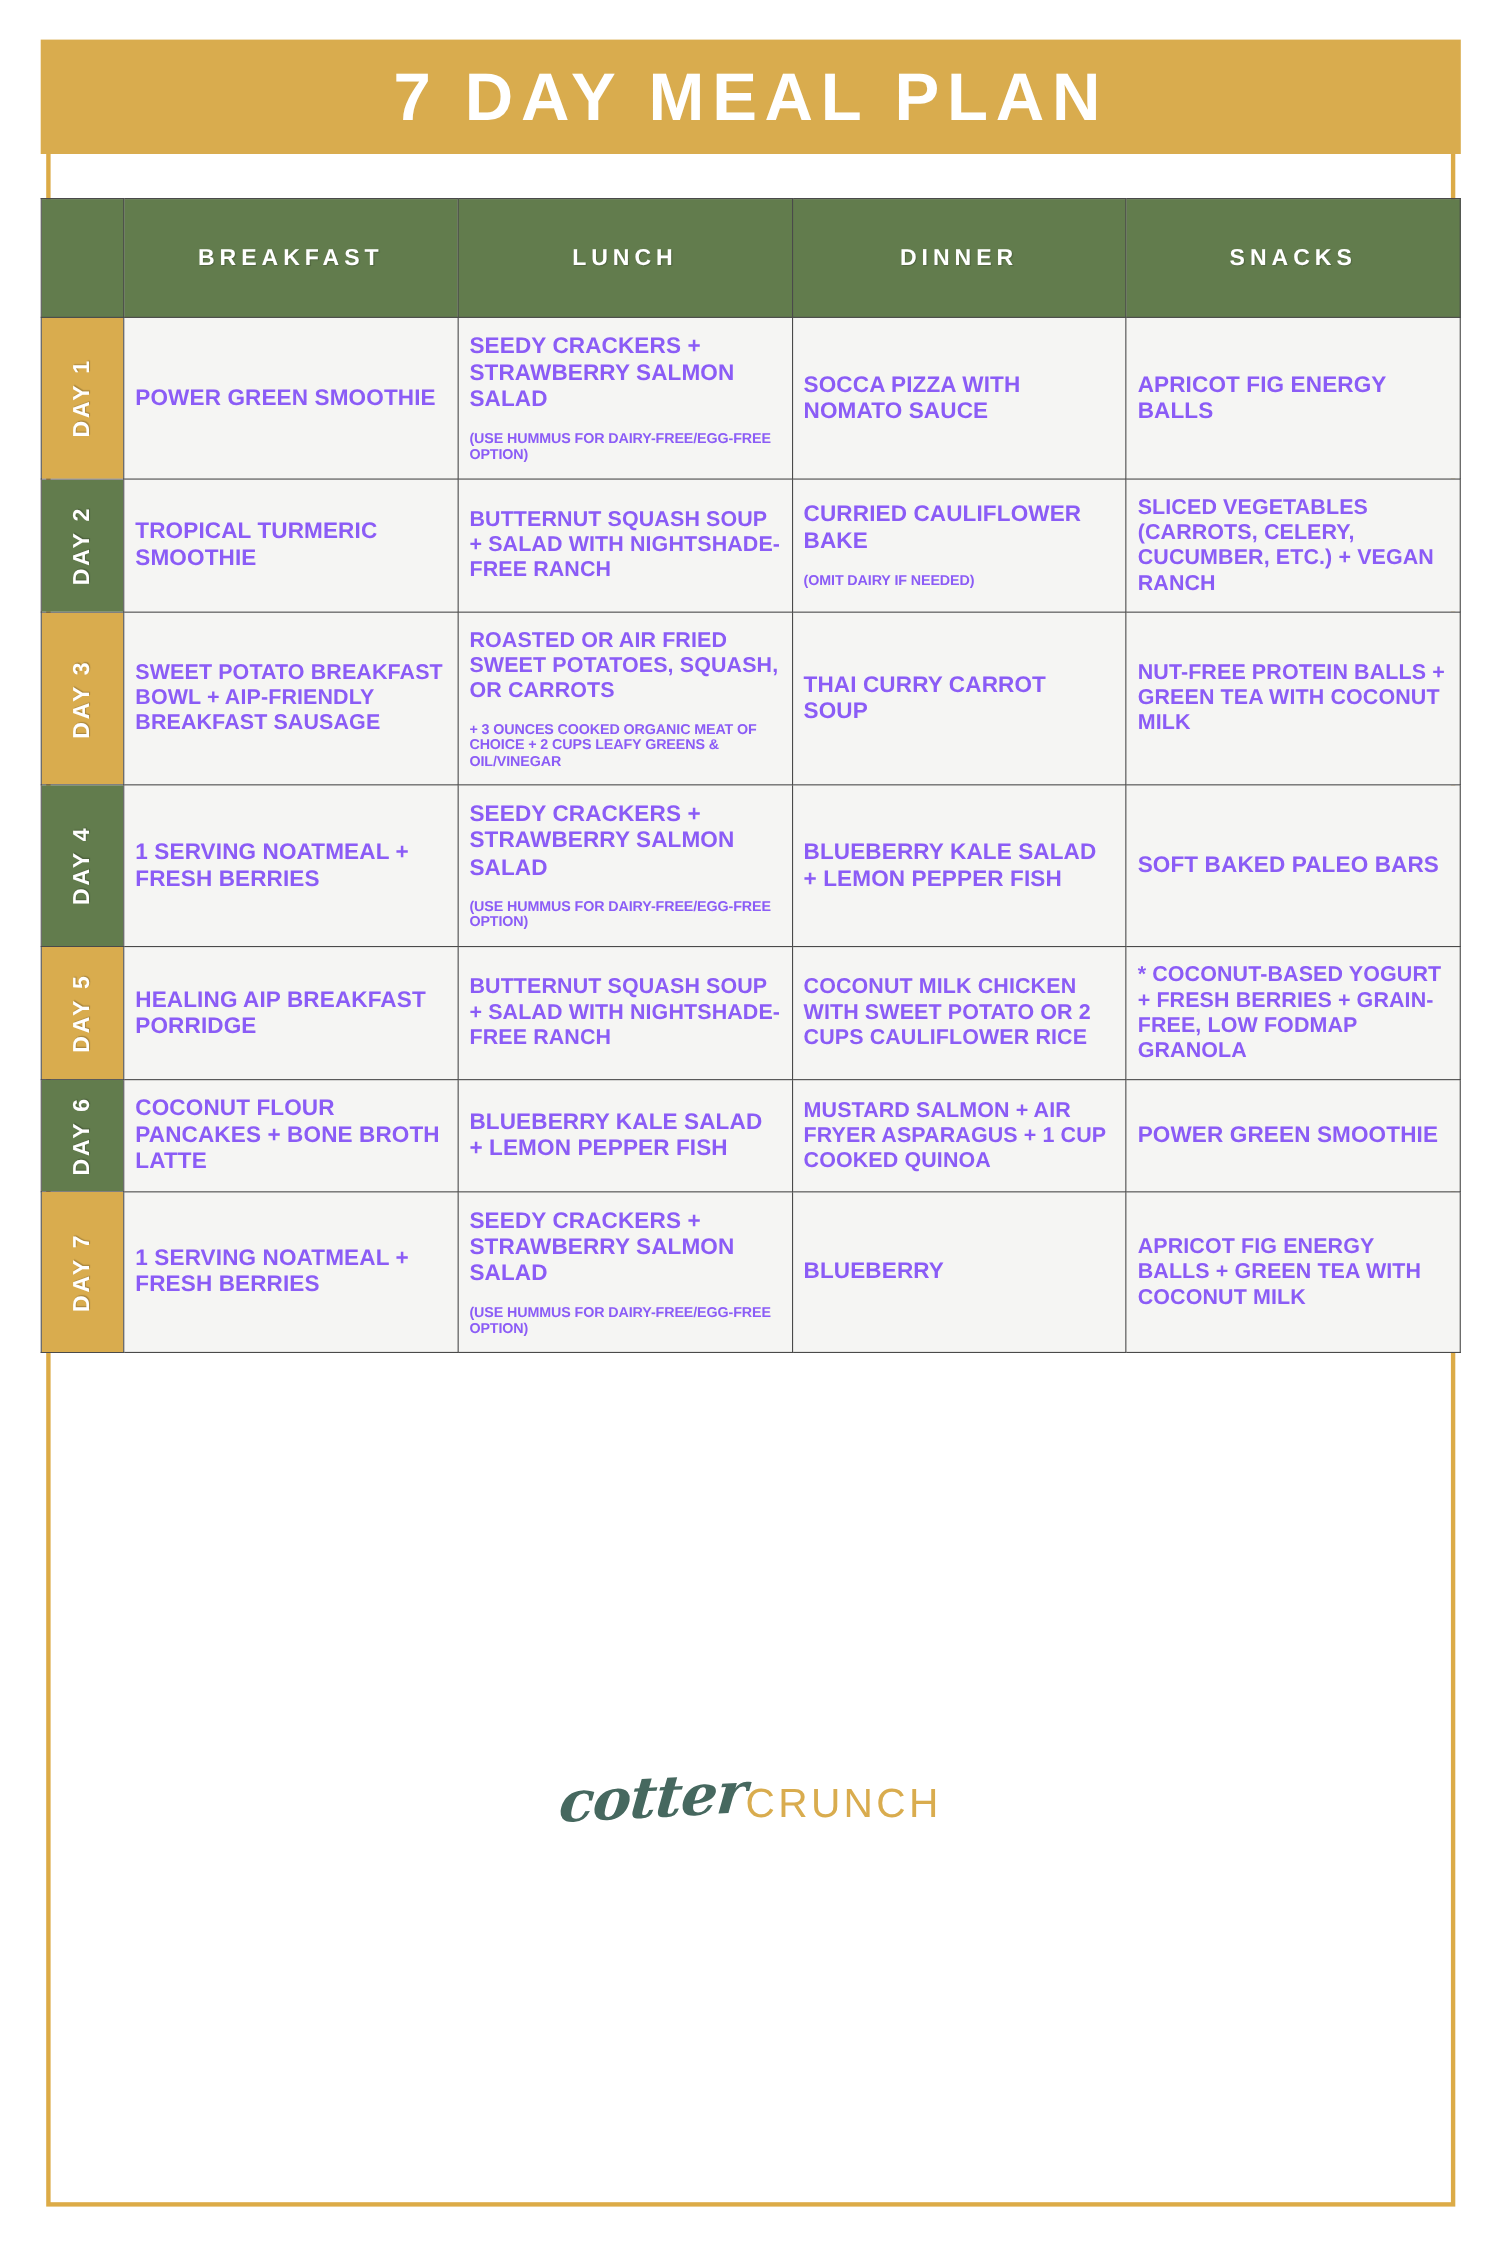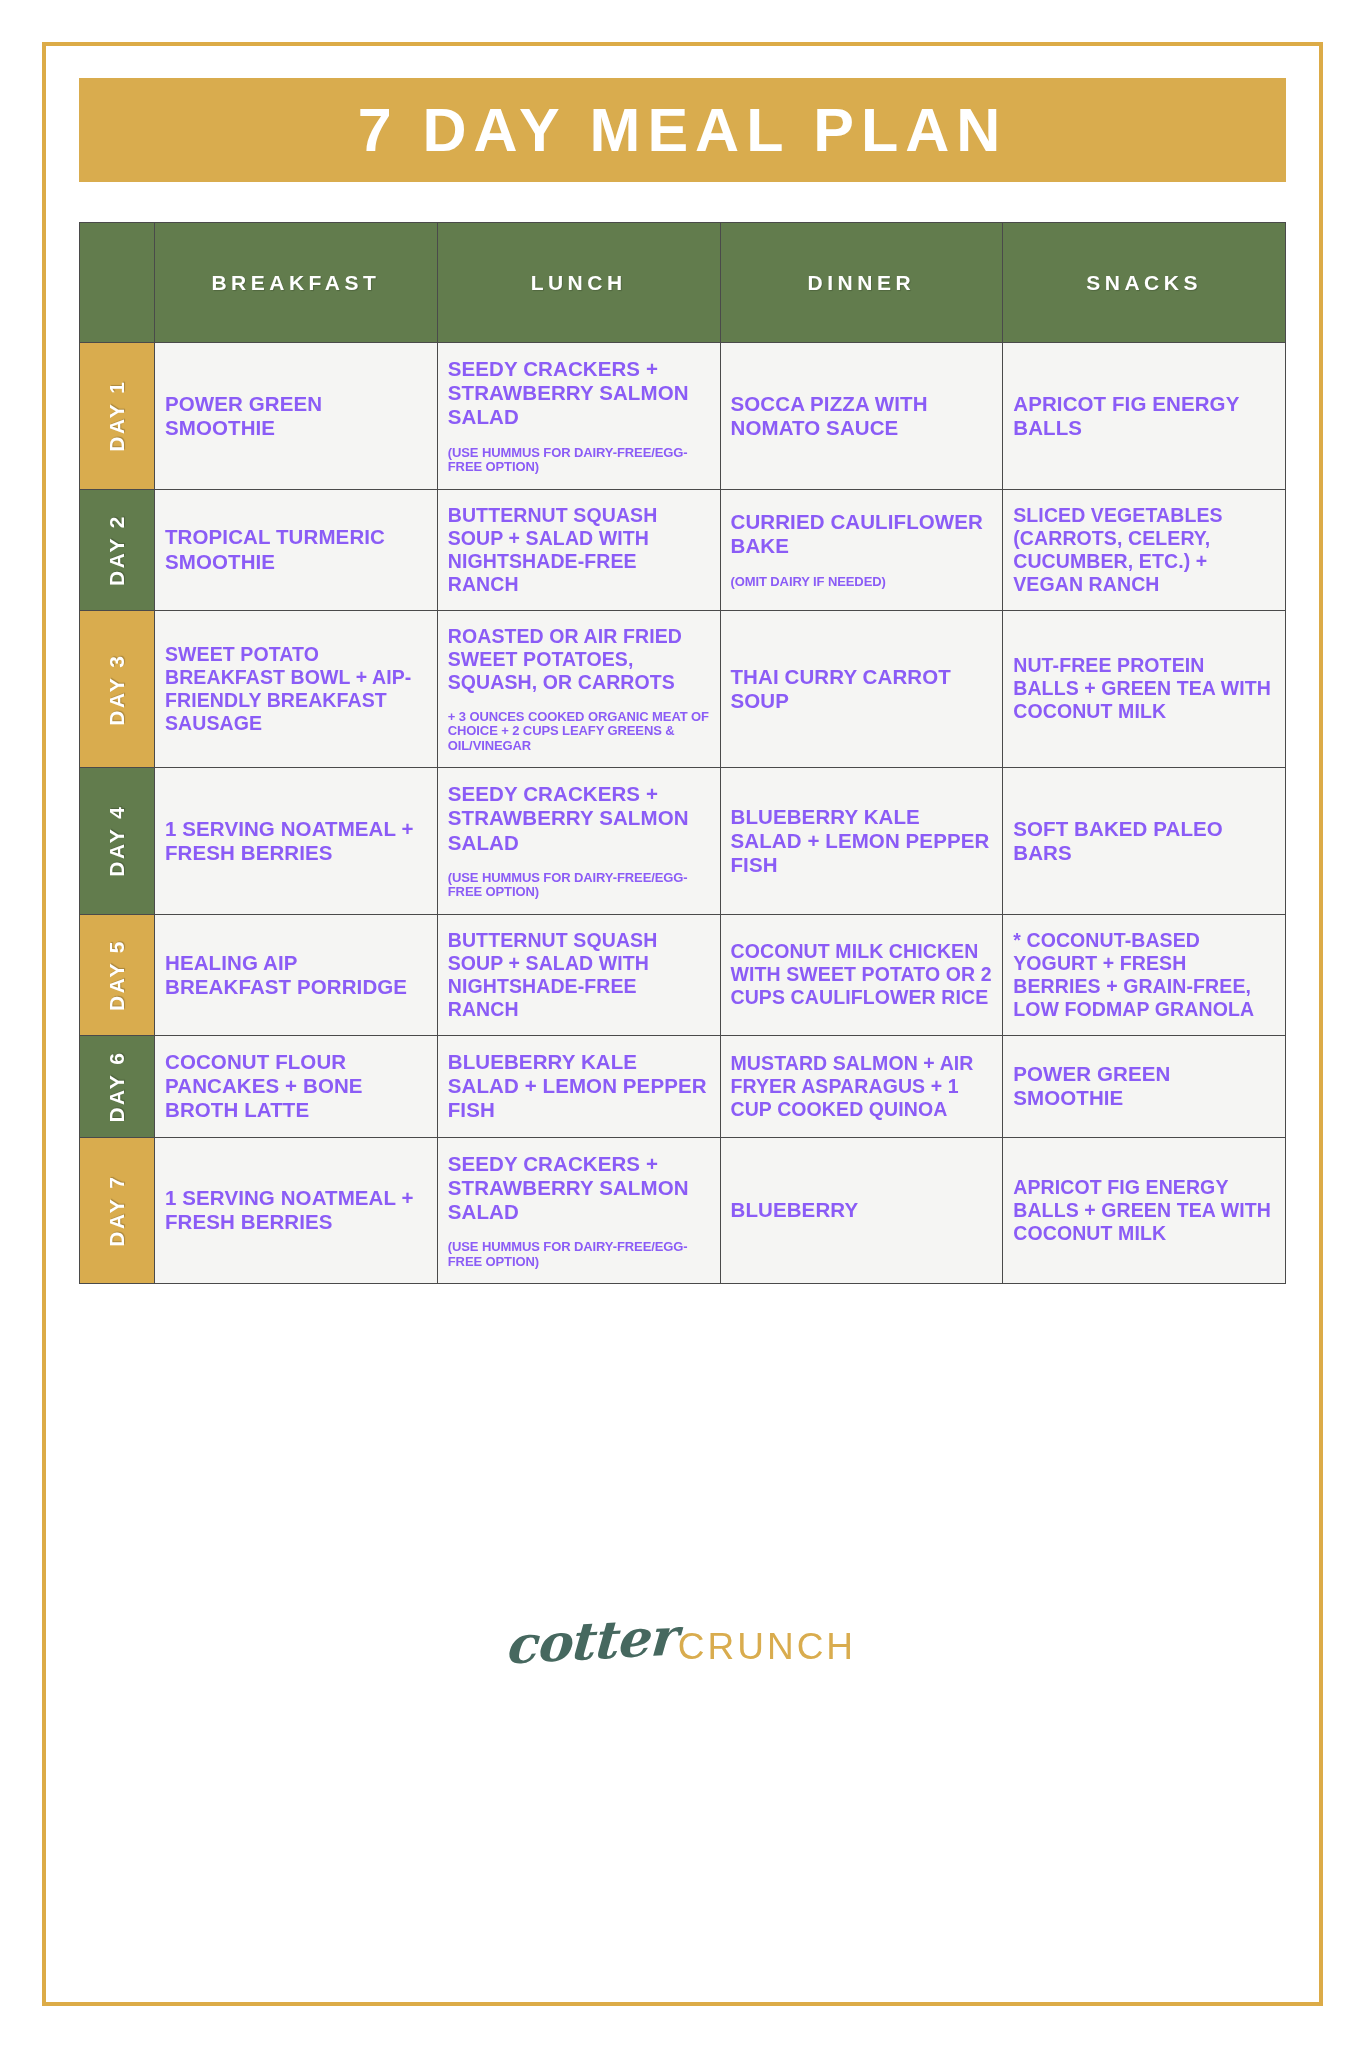--- a/index.html
+++ b/index.html
@@ -10,21 +10,20 @@
     height: 2048px;
     background: #ffffff;
     font-family: "Liberation Sans", sans-serif;
   }
 
   .page {
     position: relative;
     width: 1365px;
     height: 2048px;
     background: #ffffff;
-    padding: 42px;
   }
 
   
   .frame {
     position: absolute;
     top: 42px; left: 42px; right: 42px; bottom: 42px;
     border: 4px solid #dcab47;
     pointer-events: none;
   }
 
@@ -70,21 +69,21 @@
 
   
   .corner-head {
     background: #627c4d;
     width: 75px;
     border: 1px solid #3e5236;
   }
   .col-head {
     background: #627c4d;
     color: #ffffff;
-    height: 120px;
+    height: 108px;
     font-size: 21px;
     font-weight: bold;
     letter-spacing: 4.5px;
     text-align: center;
     text-shadow: 1px 1px 1px rgba(0,0,0,0.18);
     border: 1px solid #3e5236;
   }
 
   
   .day-cell {

